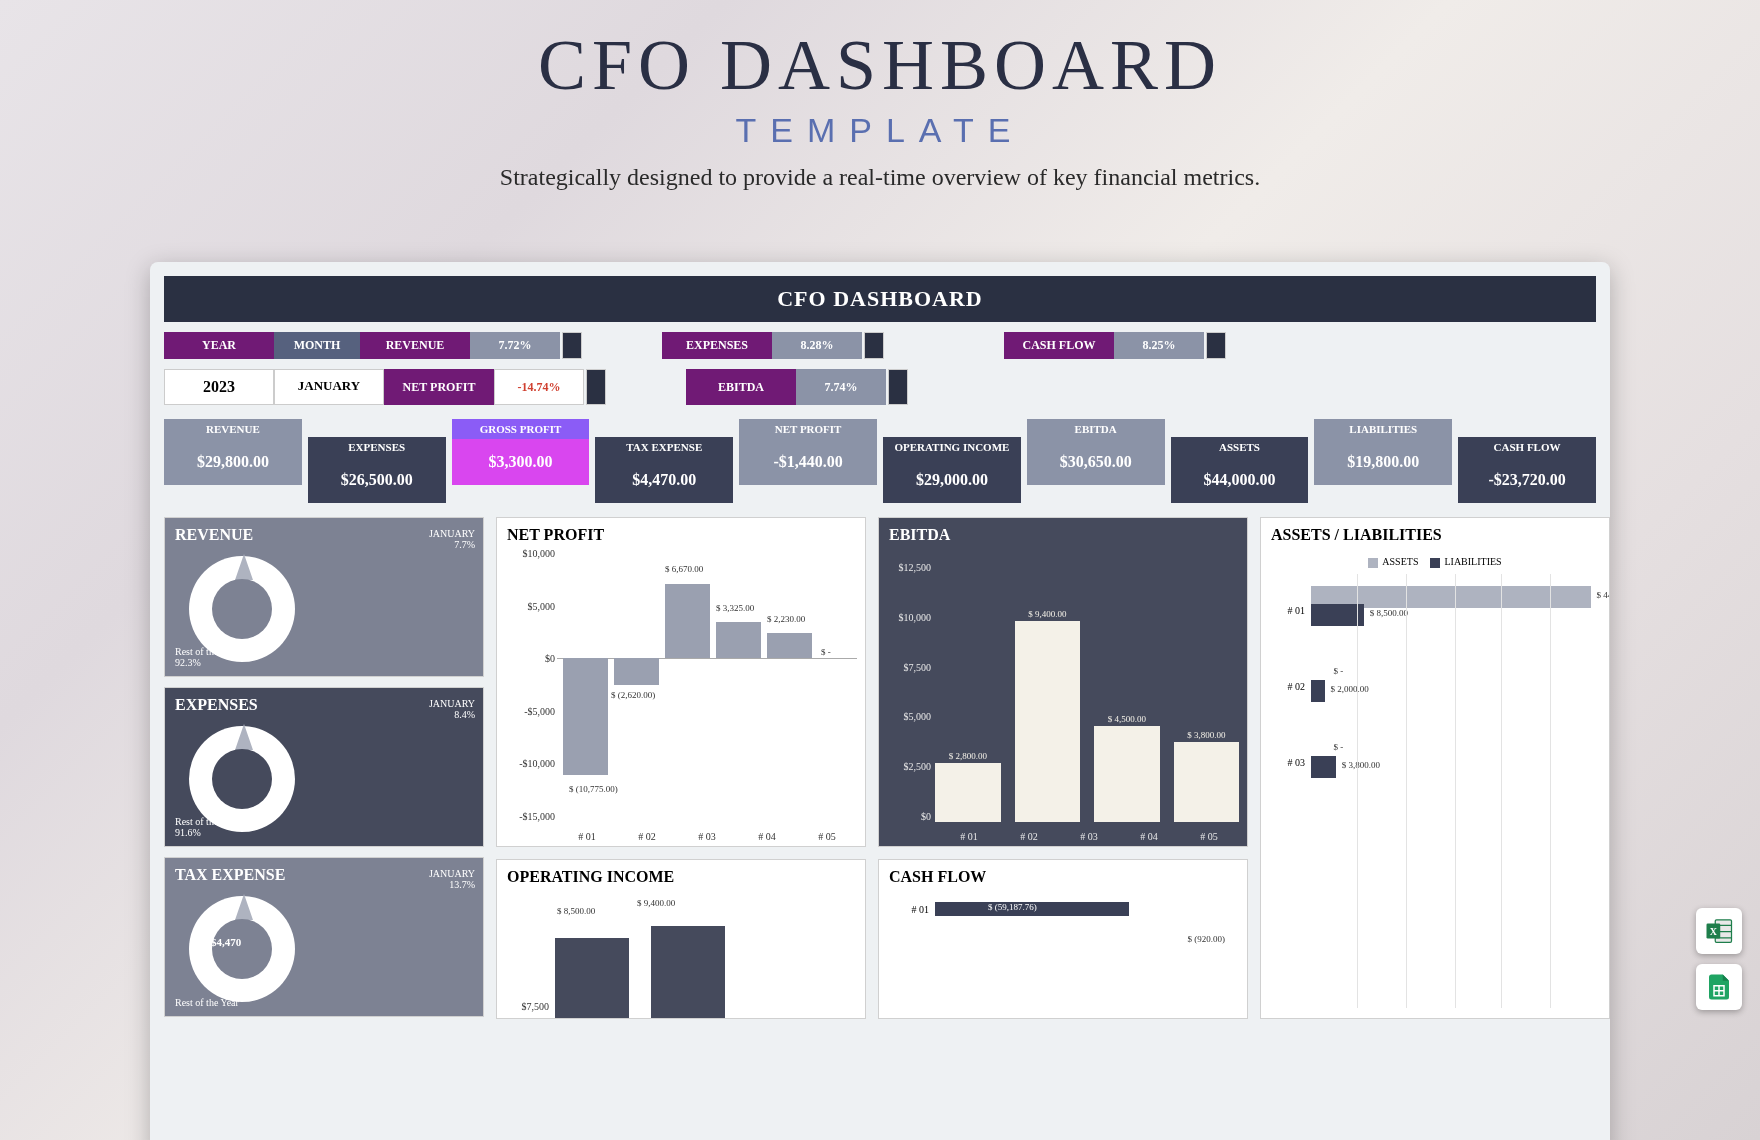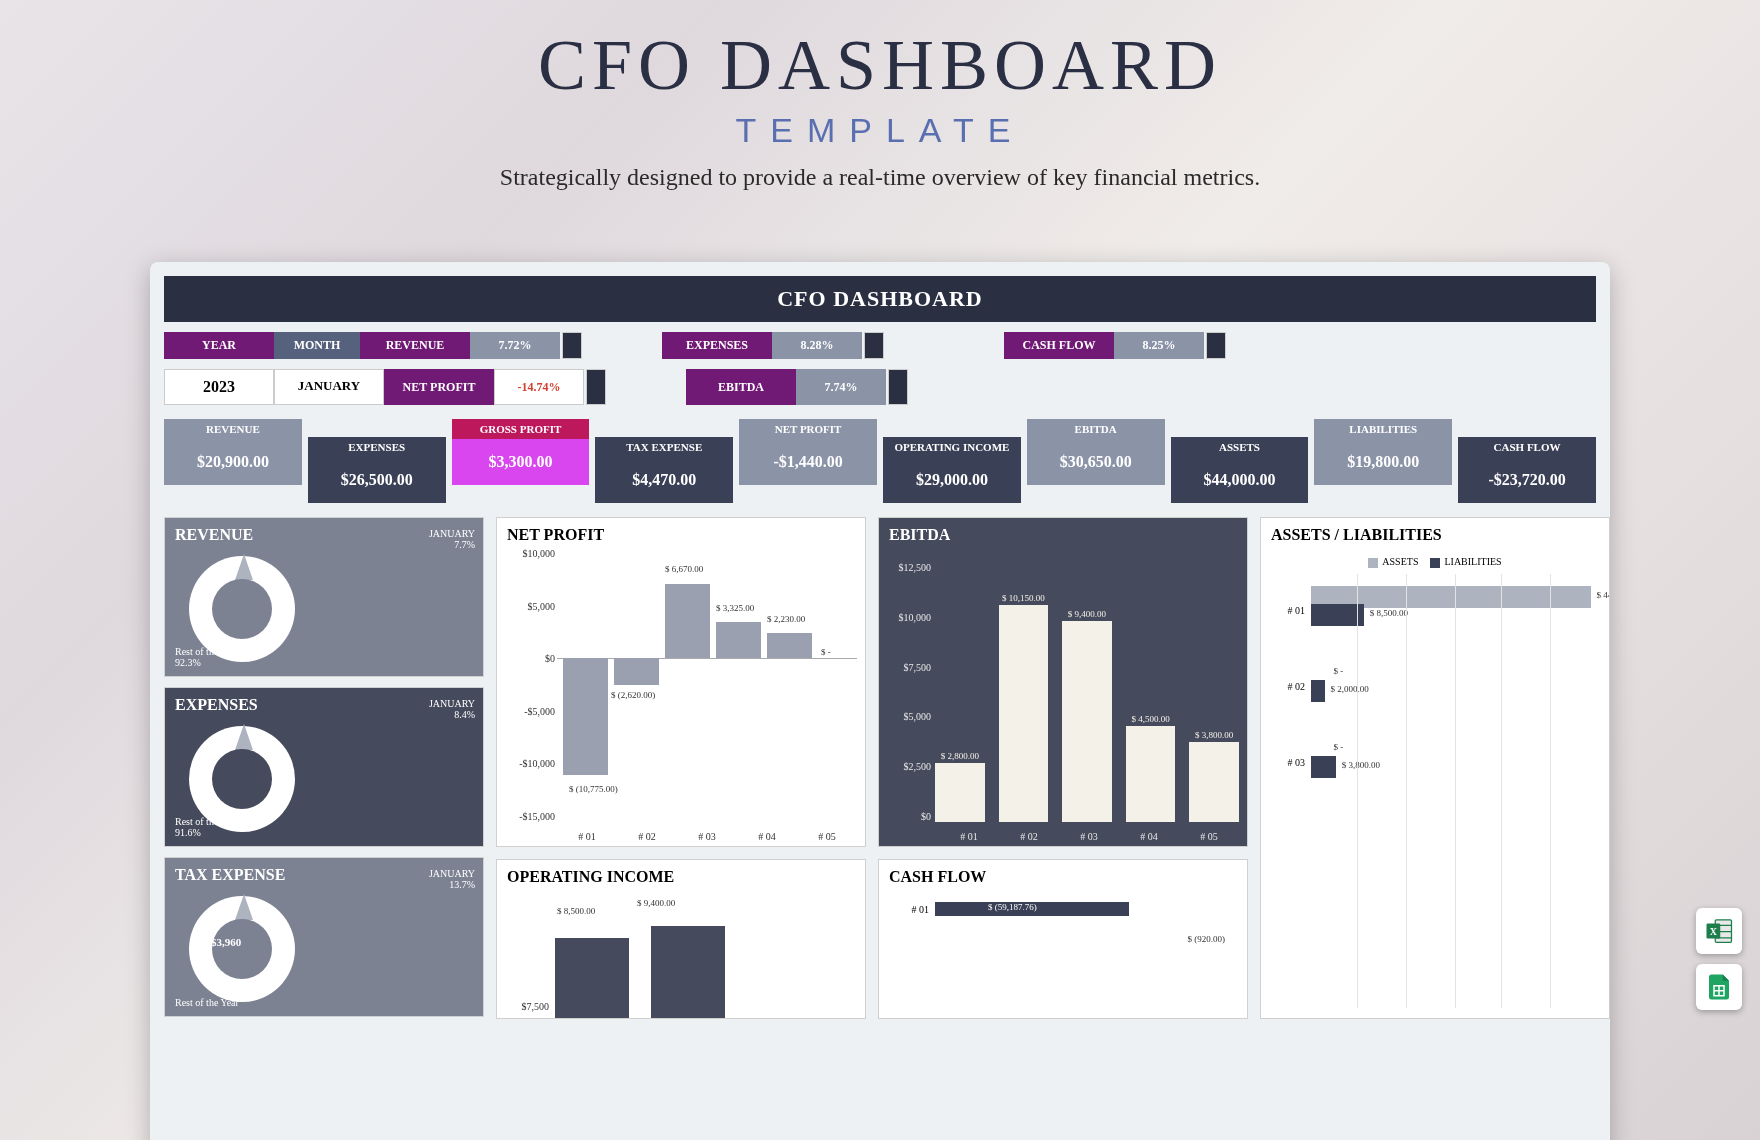--- a/index.html
+++ b/index.html
@@ -114,28 +114,28 @@
     <div class="ctl-gap"></div>
       <div class="ctl-gap"></div>
     <div class="ctl-cell c-dark" style="width:110px">EBITDA</div>
     <div class="ctl-cell c-light" style="width:90px">7.74%</div>
     <div class="spark"></div>
   </div>
 
   <div class="kpi-row" id="kpirow">
       <div class="kpi ">
         <div class="kpi-hd" style="background:#8b93a7">REVENUE</div>
-               <div class="kpi-val" style="background:#8b93a7">$20,900.00</div>
+               <div class="kpi-val" style="background:#8b93a7">$29,800.00</div>
       </div>
       <div class="kpi offset">
         <div class="kpi-hd" style="background:#3a4056">EXPENSES</div>
                <div class="kpi-val" style="background:#3a4056">$26,500.00</div>
       </div>
       <div class="kpi ">
-        <div class="kpi-hd" style="background:#be185d">GROSS PROFIT</div>
+        <div class="kpi-hd" style="background:#8b5cf6">GROSS PROFIT</div>
                <div class="kpi-val" style="background:#d946ef">$3,300.00</div>
       </div>
       <div class="kpi offset">
         <div class="kpi-hd" style="background:#3a4056">TAX EXPENSE</div>
                <div class="kpi-val" style="background:#3a4056">$4,470.00</div>
       </div>
       <div class="kpi ">
         <div class="kpi-hd" style="background:#8b93a7">NET PROFIT</div>
                <div class="kpi-val" style="background:#8b93a7">-$1,440.00</div>
       </div>
@@ -180,21 +180,21 @@
           </div>
 
     <div class="dlabel">JANUARY<br>8.4%</div>
     <div class="dlabel2">Rest of the Year<br>91.6%</div>
         </div>
         <div class="panel gray donut-panel">
           <div class="ptitle">TAX EXPENSE</div>
     <div class="donut gray">
             <div class="slice"></div>
           </div>
-    <div class="inner-amt">$3,960</div>
+    <div class="inner-amt">$4,470</div>
     <div class="dlabel">JANUARY<br>13.7%</div>
     <div class="dlabel2">Rest of the Year<br></div>
         </div>
       </div>
 
     <div style="display:flex;flex-direction:column;gap:12px">
       <div class="panel" style="height:330px">
         <div class="ptitle">NET PROFIT</div>
         <div class="axis-l" id="np-y">
             <div>$10,000</div>
@@ -250,23 +250,20 @@
             <div>$10,000</div>
             <div>$7,500</div>
             <div>$5,000</div>
             <div>$2,500</div>
             <div>$0</div>
           </div>
         <div class="vbars" id="eb-bars">
             <div class="vbar" style="height:22%">
               <span>$ 2,800.00</span>
             </div>
-            <div class="vbar" style="height:81%">
-              <span>$ 10,150.00</span>
-            </div>
             <div class="vbar" style="height:75%">
               <span>$ 9,400.00</span>
             </div>
             <div class="vbar" style="height:36%">
               <span>$ 4,500.00</span>
             </div>
             <div class="vbar" style="height:30%">
               <span>$ 3,800.00</span>
             </div>
           </div>

